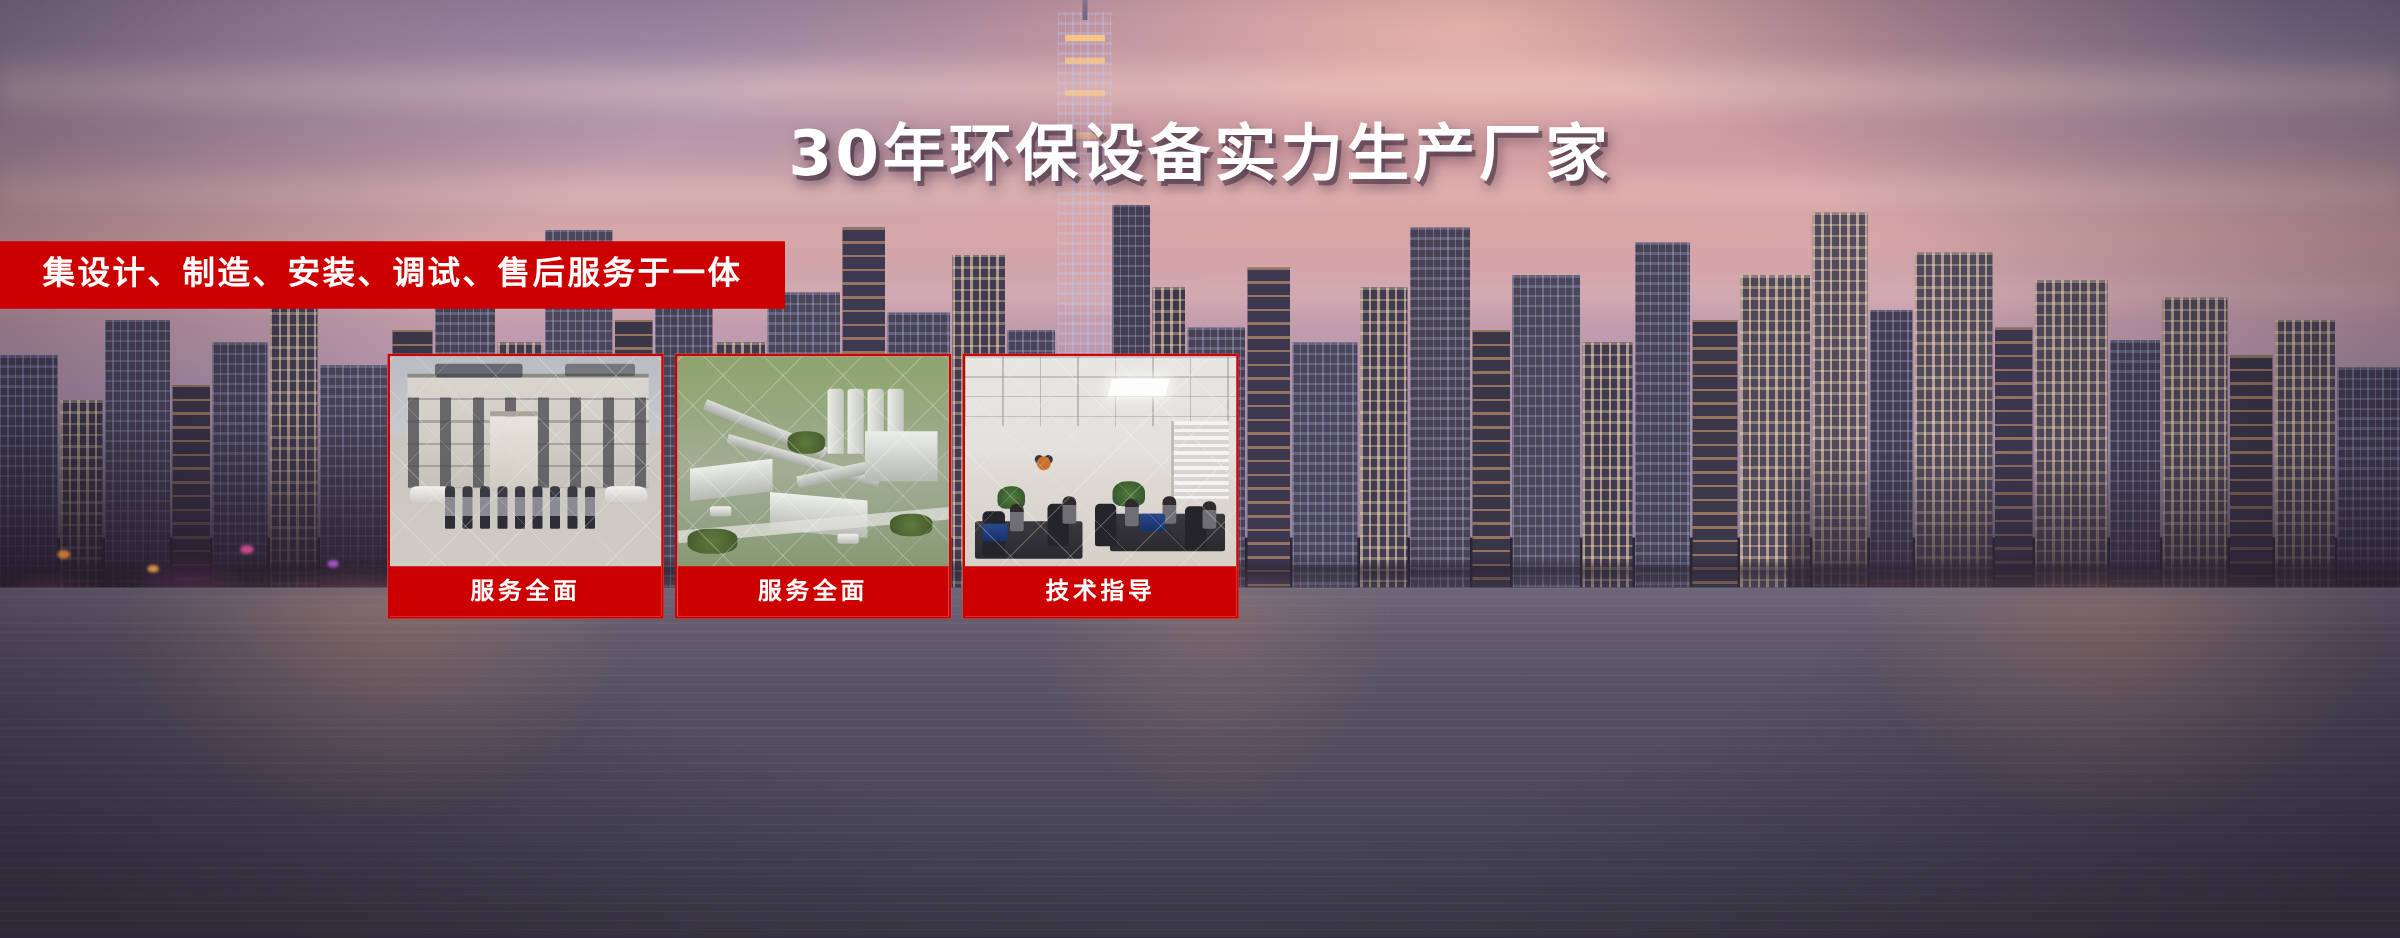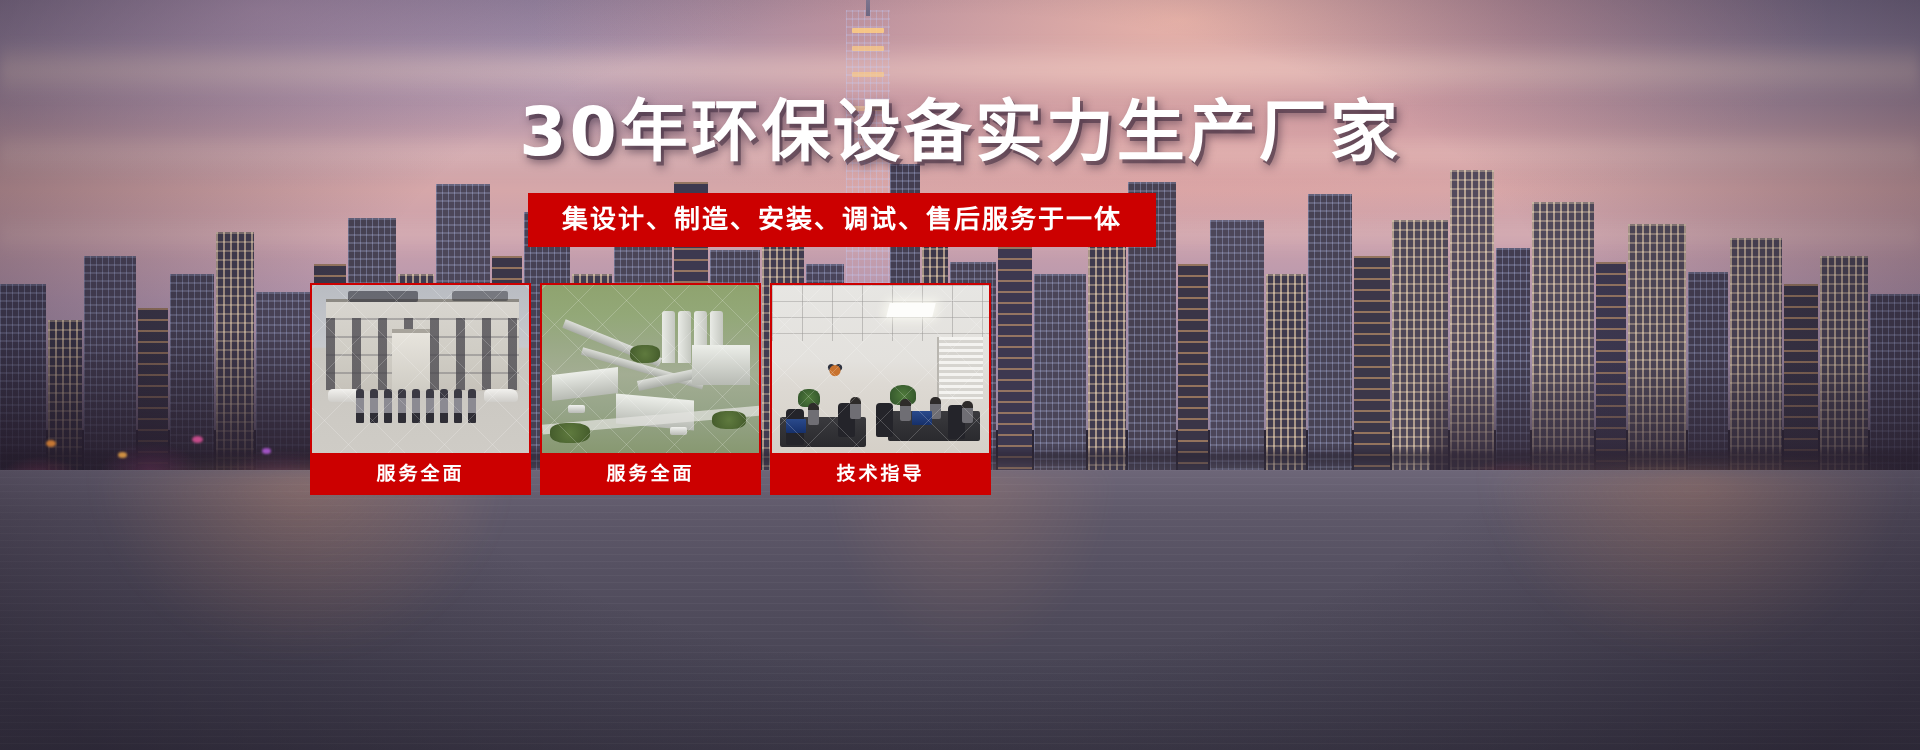--- a/index.html
+++ b/index.html
@@ -124,33 +124,33 @@
   
   .vignette{
     position:absolute; inset:0; pointer-events:none;
     background:radial-gradient(ellipse 1150px 620px at 50% 45%, rgba(0,0,0,0) 52%, rgba(20,14,28,.42) 100%);
   }
 
   
   .headline{
     position:absolute; left:0; top:98px; width:1920px;
     text-align:center; color:#ffffff;
-    font-size:68px; line-height:1; font-weight:900;
+    font-size:50px; line-height:1; font-weight:900;
     letter-spacing:3px;
     font-family:"DejaVu Sans","Liberation Sans",sans-serif;
     text-shadow:
       3px 4px 0 rgba(60,40,60,.55),
       4px 6px 10px rgba(40,25,45,.55);
     white-space:nowrap;
   }
 
   
   .subwrap{
     position:absolute; left:0; top:193px; width:1684px;
-    display:flex; justify-content:center;
+    display:flex; 
   }
   .subbanner{
     background:#cc0000;
     color:#ffffff;
     font-size:26px;
     font-weight:700;
     letter-spacing:2px;
     line-height:1;
     padding:13px 34px 15px 34px;
     white-space:nowrap;

